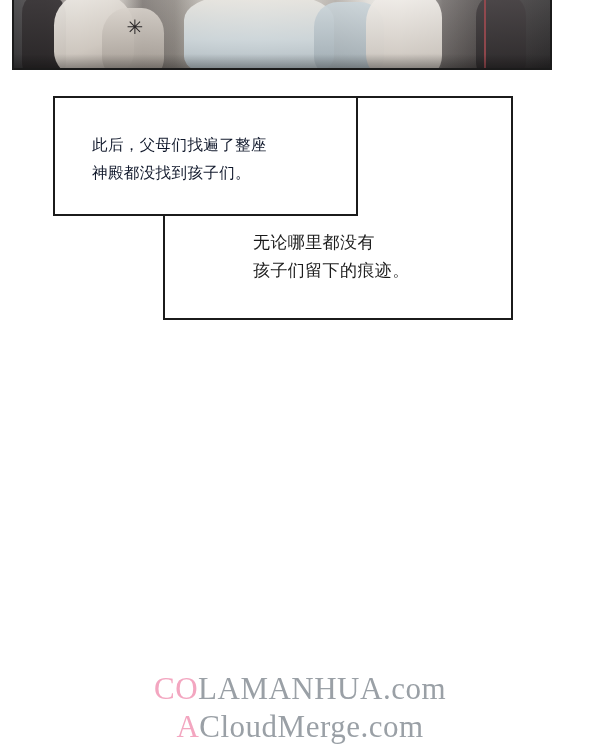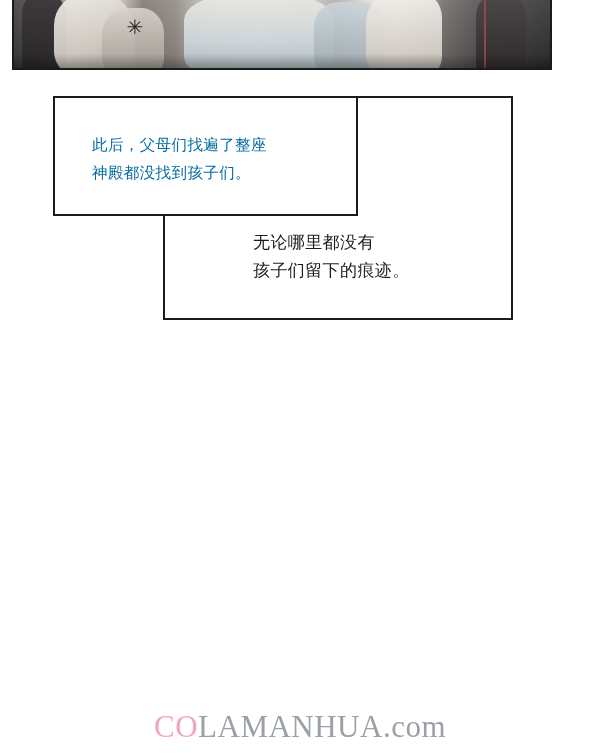--- a/index.html
+++ b/index.html
@@ -147,21 +147,21 @@
     z-index: 5;
   }
   .bubble-text-1 {
     position: absolute;
     left: 92px;
     top: 131px;
     width: 250px;
     font-family: "DejaVu Sans", "Liberation Sans", sans-serif;
     font-size: 15.5px;
     line-height: 28px;
-    color: #0369a1;
+    color: #0f172a;
     letter-spacing: 0.4px;
     z-index: 6;
   }
 
   
   .bubble-2 {
     position: absolute;
     left: 163px;
     top: 214px;
     width: 350px;
@@ -270,15 +270,16 @@
   <div class="bubble bubble-1"></div>
   <div class="bubble-1-bottom"></div>
 
   <div class="bubble-text-1" style="white-space: pre-line;">此后，父母们找遍了整座
 神殿都没找到孩子们。</div>
   <div class="bubble-text-2" style="white-space: pre-line;">无论哪里都没有
 孩子们留下的痕迹。</div>
 
   <div class="watermark">
     <div class="wm-line"><span class="wm-pink">CO</span><span class="wm-gray">LA</span><span class="wm-gray">MANHUA</span><span class="wm-gray">.com</span></div>
+    <div class="wm-line wm-line-2"><span class="wm-pink">A</span><span>CloudMerge</span><span>.com</span></div>
   </div>
 
 </div>
 
 </body></html>

